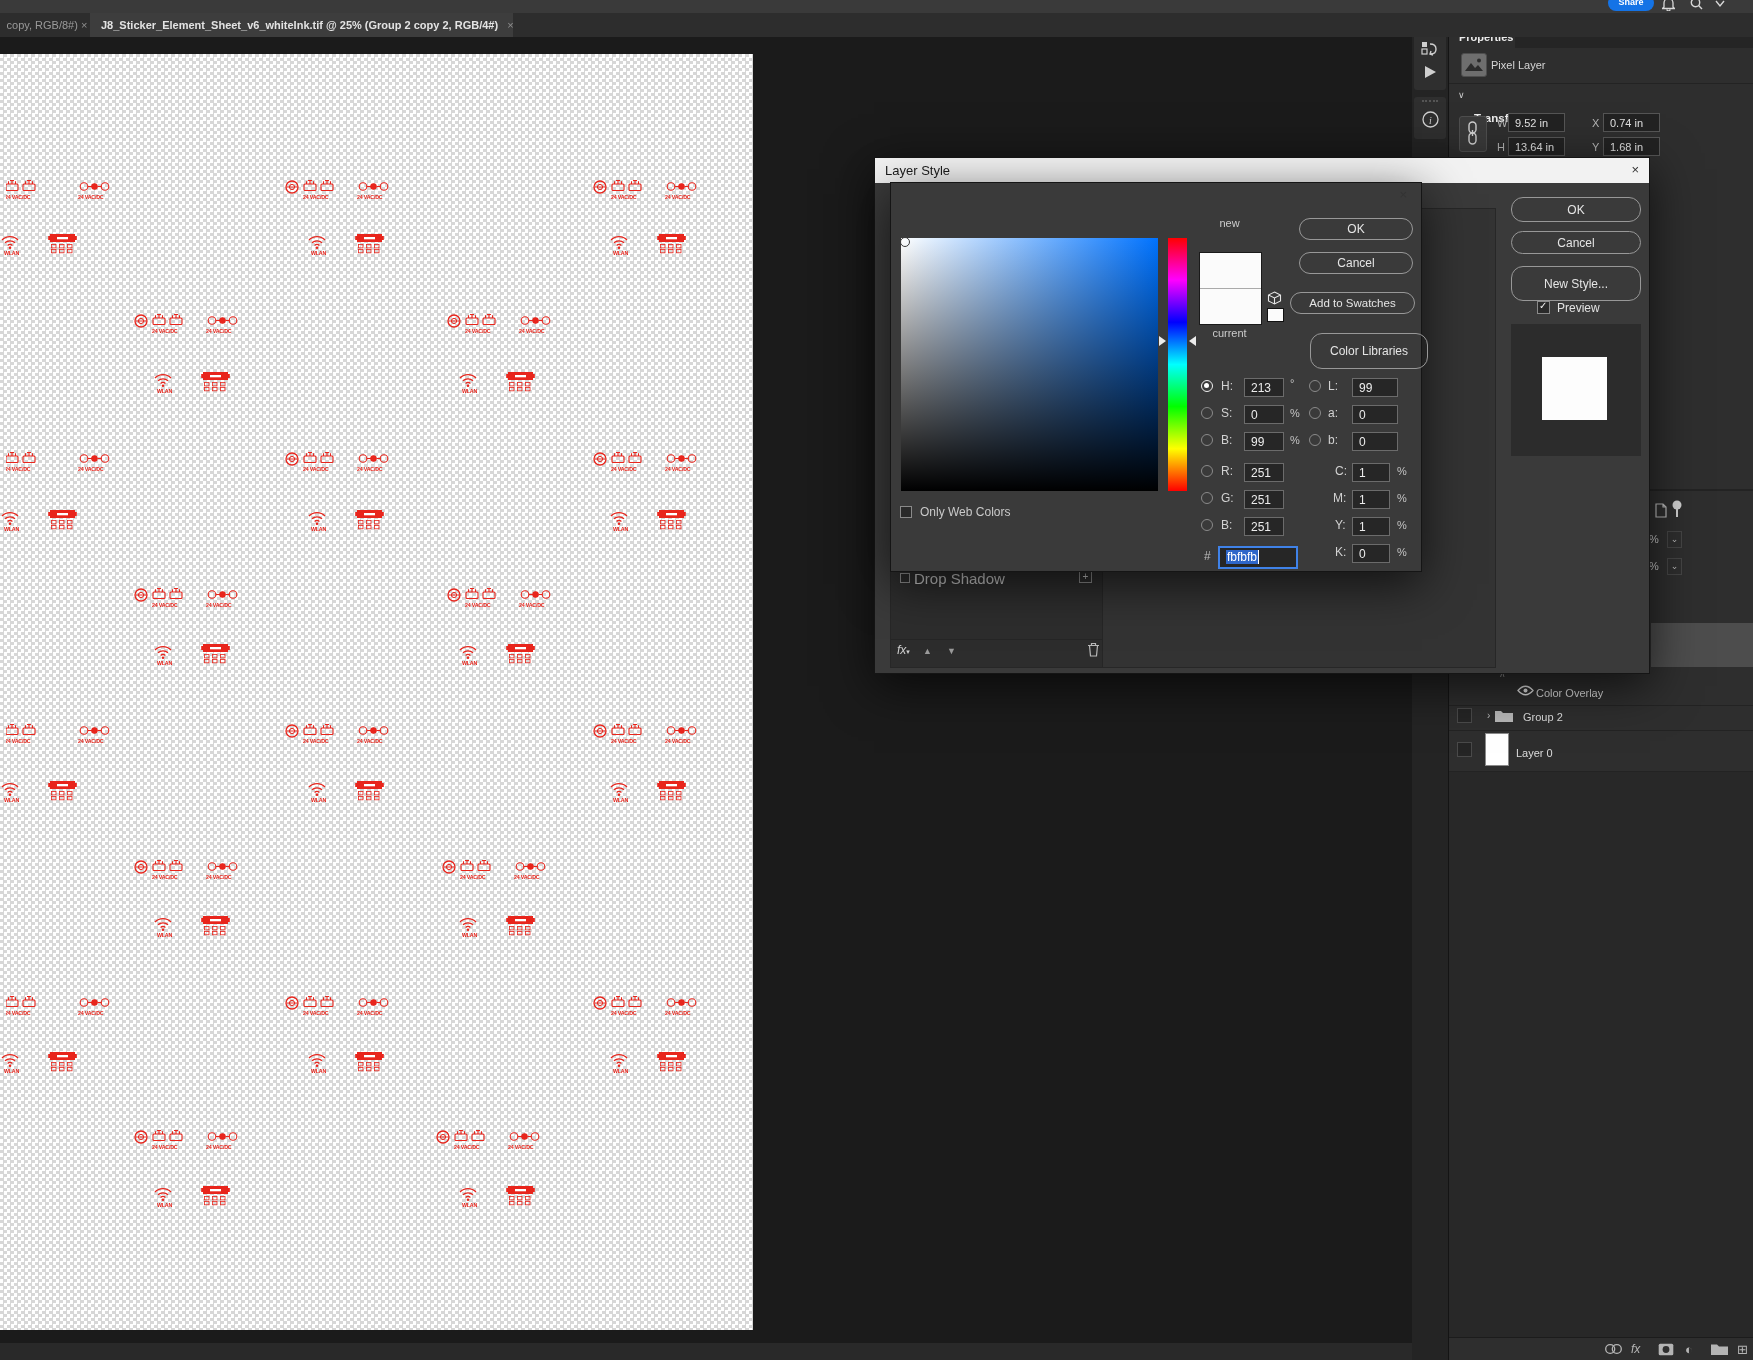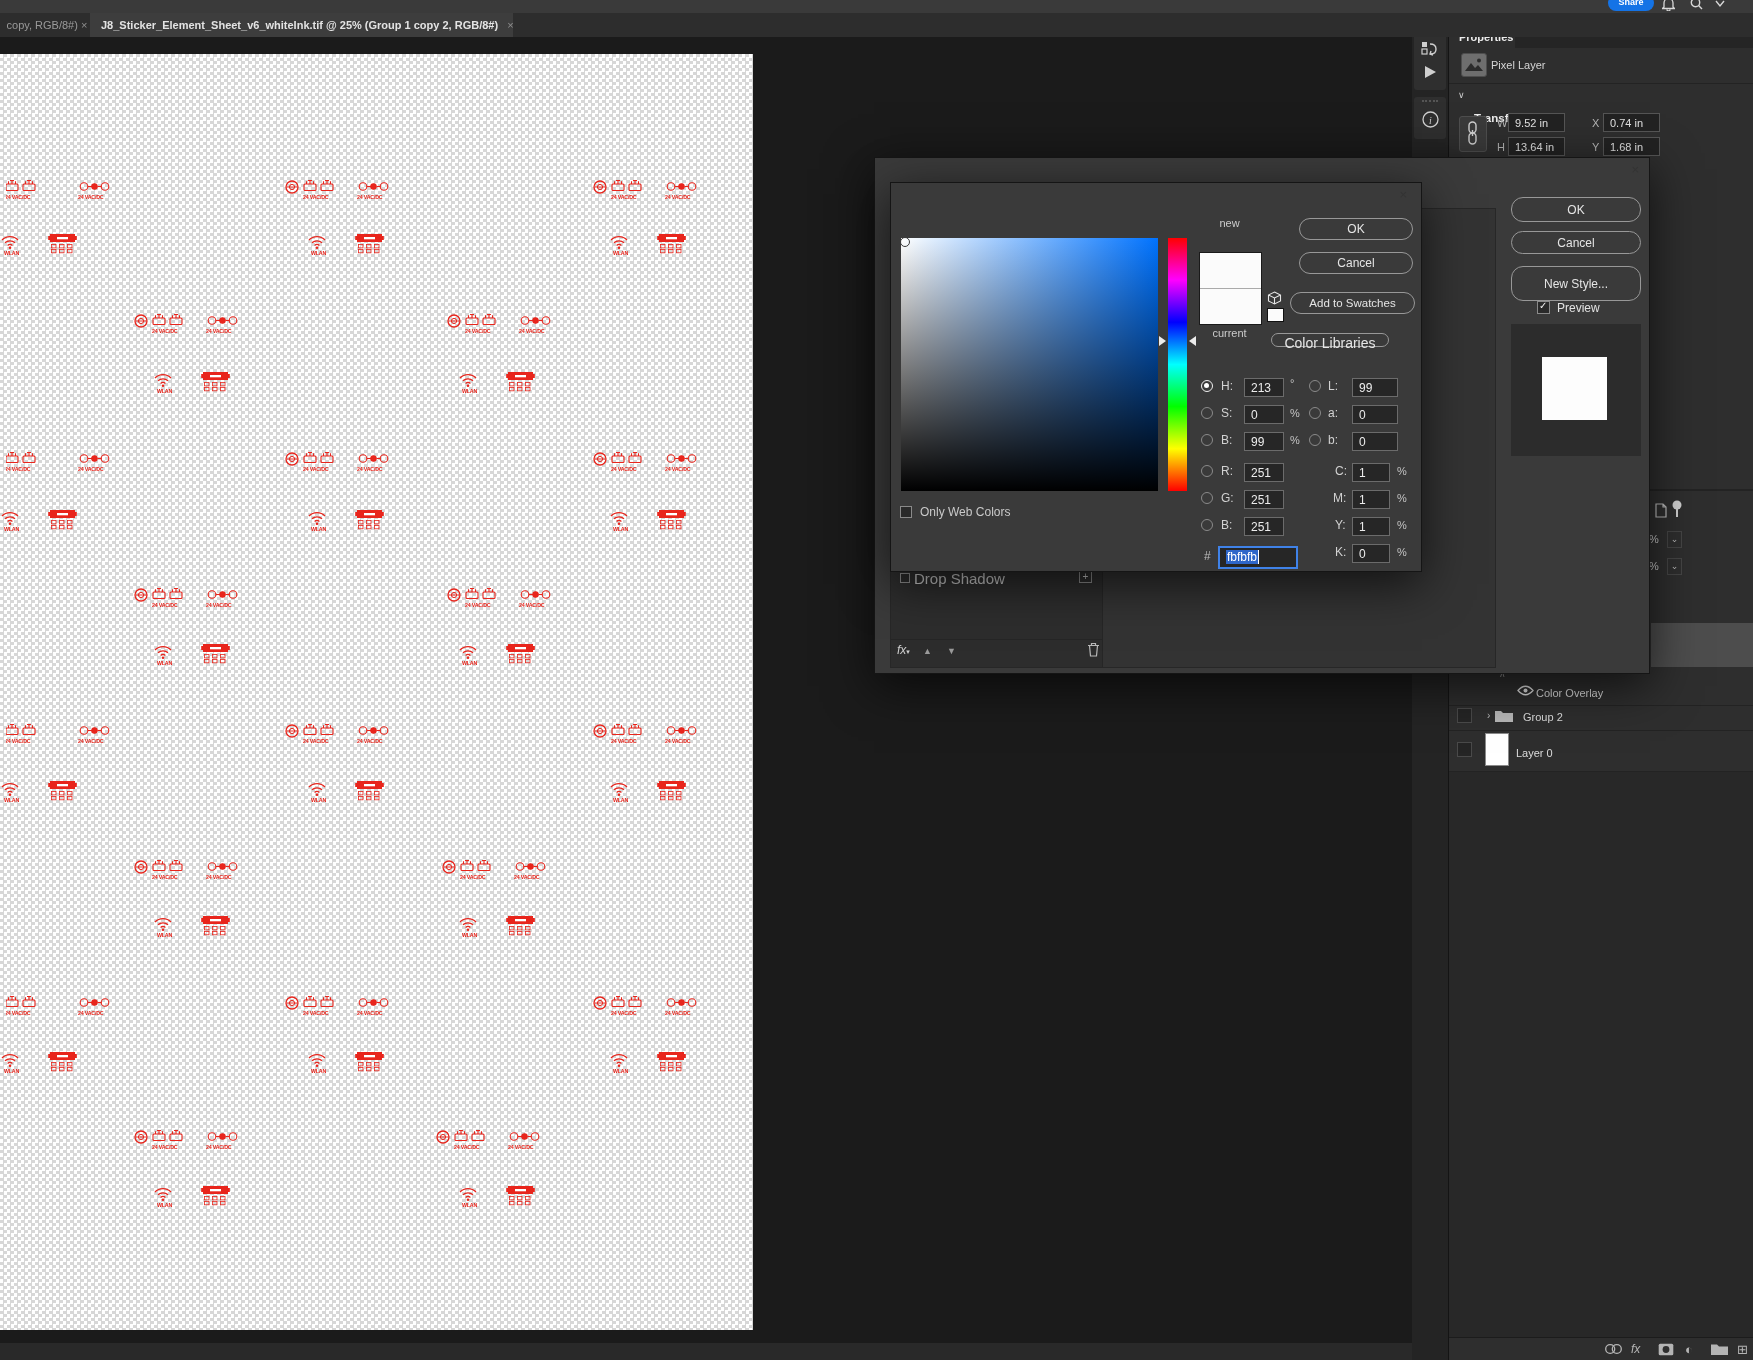--- a/index.html
+++ b/index.html
@@ -990,21 +990,21 @@
     <svg style="position:absolute;left:1714px;top:-2px" width="12" height="12" viewBox="0 0 12 12">
       <path d="M2 3 L6 8 L10 3" fill="none" stroke="#d8d8d8" stroke-width="1.4"></path>
     </svg>
   </div>
   <div class="abs tab-bar">
     <div class="tab inactive">
       <span>copy, RGB/8#)</span>
       <span class="tab-x">×</span>
     </div>
     <div class="tab active">
-      <span>J8_Sticker_Element_Sheet_v6_whiteInk.tif @ 25% (Group 1 copy 2, RGB/8#)</span>
+      <span>J8_Sticker_Element_Sheet_v6_whiteInk.tif @ 25% (Group 2 copy 2, RGB/4#)</span>
       <span class="tab-x" style="margin-left:6px;">×</span>
     </div>
   </div>
 
   <div class="abs tool-strip">
     <div class="collapse">«</div>
     <div class="tool-box" style="top:15px;height:62px;">
       <div class="grip"></div>
       <svg style="margin:5px 0 0 7px" width="18" height="18" viewBox="0 0 18 18">
         <rect x="1" y="1" width="5" height="5" fill="#cfcfcf"></rect>
@@ -1101,20 +1101,21 @@
       </svg>
       <div class="ficon" style="left:236px;">◐</div>
       <svg style="position:absolute;left:262px;top:5px;" width="17" height="12" viewBox="0 0 17 12">
         <path d="M0 1.5 h6 l2 2 h9 v8.5 h-17 Z" fill="#b4b4b4"></path>
       </svg>
       <div class="ficon" style="left:288px;">⊞</div>
     </div>
   </div>
 
   <div class="dialog" style="left:874px;top:157px;width:776px;height:517px;z-index:5;">
+    <div class="dlg-title">Layer Style</div>
     <div class="dlg-x" style="right:10px;">×</div>
 
     <div class="abs" style="left:15px;top:50px;width:606px;height:460px;background:#333333;border:1px solid #272727;box-sizing:border-box;">
       <div class="abs" style="left:0;top:0;width:212px;height:458px;background:#2d2d2d;border-right:1px solid #262626;box-sizing:border-box;">
         <div class="cbox" style="left:9px;top:364px;width:10px;height:10px;"></div>
         <div class="flabel" style="left:23px;top:361px;font-size:15px;color:#c8c8c8;">Drop Shadow</div>
         <div class="abs" style="left:188px;top:361px;width:13px;height:13px;border:1px solid #8a8a8a;color:#ccc;font-size:10px;text-align:center;line-height:12px;box-sizing:border-box;">+</div>
         <div class="divline" style="left:0;top:430px;width:211px;height:1px;background:#262626;"></div>
         <div class="flabel" style="left:6px;top:434px;font-style:italic;font-size:12px;color:#cfcfcf;"><span>fx</span><span style="font-size:7px;">▾</span></div>
         <div class="flabel" style="left:32px;top:437px;font-size:9px;color:#9a9a9a;">▲</div>
@@ -1151,21 +1152,21 @@
     </div>
     <div class="sw-label" style="top:144px;">current</div>
     <svg style="position:absolute;left:376px;top:108px;" width="15" height="14" viewBox="0 0 15 14">
       <path d="M7.5 1 L13.5 4 L13.5 10 L7.5 13 L1.5 10 L1.5 4 Z M1.5 4 L7.5 7 L13.5 4 M7.5 7 V13" fill="none" stroke="#e6e6e6" stroke-width="1.1"></path>
     </svg>
     <div class="abs" style="left:376px;top:125px;width:15px;height:12px;background:#fbfbfb;border:1px solid #111;"></div>
 
     <button class="pill" style="left:408px;top:35px;width:114px;height:22px;">OK</button>
     <button class="pill" style="left:408px;top:69px;width:114px;height:22px;">Cancel</button>
     <button class="pill" style="left:399px;top:109px;width:125px;height:22px;font-size:11.5px;">Add to Swatches</button>
-    <button class="pill" style="left:380px;top:150px;width:118px;height:14px;font-size:14px;">Color Libraries</button>
+    <button class="pill" style="left:419px;top:150px;width:118px;height:36px;font-size:12px;">Color Libraries</button>
 
     <div class="radio sel" style="left:310px;top:197px;"></div>
     <div class="flabel" style="left:330px;top:196px;">H:</div>
     <div class="field" style="left:353px;top:195px;width:40px;">213</div>
     <div class="unit" style="left:399px;top:194px;">°</div>
     <div class="radio" style="left:310px;top:224px;"></div>
     <div class="flabel" style="left:330px;top:223px;">S:</div>
     <div class="field" style="left:353px;top:222px;width:40px;">0</div>
     <div class="unit" style="left:399px;top:224px;">%</div>
     <div class="radio" style="left:310px;top:251px;"></div>

